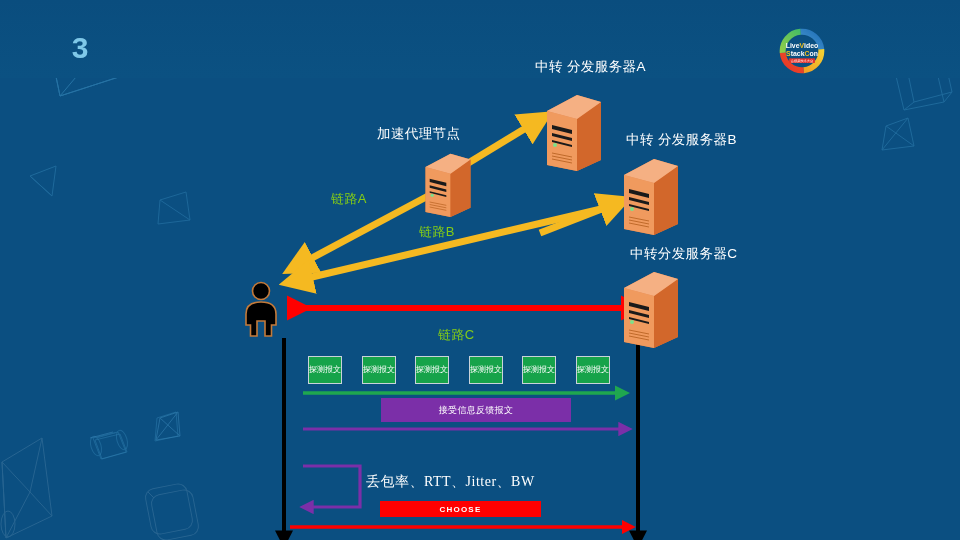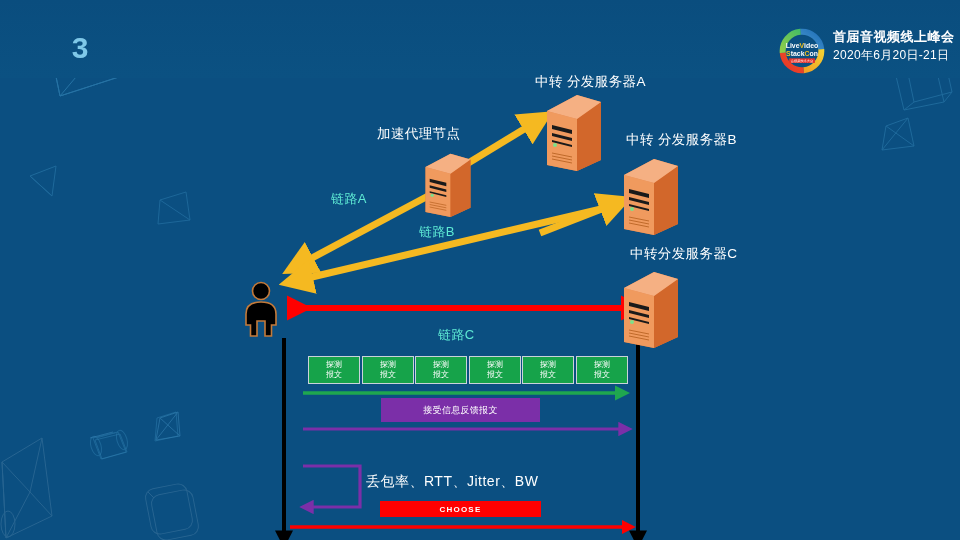--- a/index.html
+++ b/index.html
@@ -40,56 +40,56 @@
     color:#ffffff;font-size:12px;line-height:16px;margin-top:2px;
     white-space:nowrap;letter-spacing:0.3px;
   }
 
   
   .node-label{
     position:absolute;color:#ffffff;font-size:13.5px;white-space:nowrap;
     letter-spacing:0.4px;
   }
   .link-label{
-    position:absolute;color:#5eead4;font-size:13px;white-space:nowrap;
+    position:absolute;color:#84cc16;font-size:13px;white-space:nowrap;
     letter-spacing:0.4px;
   }
 
   
   .server{position:absolute;}
 
   
   .person{position:absolute;}
 
   
   .probe-box{
     position:absolute;
     background:#16a34a;border:1.5px solid #c9d3da;
-    width:52px;height:28px;
-    display:flex;flex-direction:column;align-items:center;justify-content:center;
+    width:34px;height:28px;
+    display:flex;flex-direction:row;align-items:center;justify-content:flex-end;
     color:#ffffff;font-size:8px;line-height:10px;
     box-sizing:border-box;
   }
   .probe-box span{display:block;white-space:nowrap;}
 
   .feedback-box{
-    position:absolute;left:381px;top:398px;width:159px;height:24px;
+    position:absolute;left:381px;top:398px;width:190px;height:24px;
     background:#7b2fa8;
     display:flex;align-items:center;justify-content:center;
     color:#ffffff;font-size:9px;letter-spacing:0.3px;white-space:nowrap;
   }
   .choose-box{
     position:absolute;left:380px;top:501px;width:161px;height:16px;
     background:#ff0000;
     display:flex;align-items:center;justify-content:center;
     color:#ffffff;font-size:8px;font-weight:bold;letter-spacing:1.2px;
   }
   .metrics-text{
     position:absolute;left:366px;top:473px;
-    color:#ffffff;font-size:14px;white-space:nowrap;letter-spacing:0.5px;
+    color:#ffffff;font-size:14px;white-space:nowrap;letter-spacing:0.5px;font-family:Liberation Serif, serif;
   }
 </style>
 </head>
 <body>
 
 <div id="stage">
 
   <svg class="bg-deco" viewBox="0 0 960 540" xmlns="http://www.w3.org/2000/svg">
     <g stroke="#2f7fb0" stroke-width="1" fill="none" opacity="0.75">
 
@@ -182,24 +182,20 @@
       <circle cx="50" cy="50" r="42" fill="none" stroke="url(#g1)" stroke-width="13" stroke-dasharray="66 198" transform="rotate(-95 50 50)"></circle>
       <circle cx="50" cy="50" r="42" fill="none" stroke="url(#g2)" stroke-width="13" stroke-dasharray="66 198" transform="rotate(-5 50 50)"></circle>
       <circle cx="50" cy="50" r="42" fill="none" stroke="url(#g4)" stroke-width="13" stroke-dasharray="66 198" transform="rotate(85 50 50)"></circle>
       <circle cx="50" cy="50" r="42" fill="none" stroke="url(#g3)" stroke-width="13" stroke-dasharray="66 198" transform="rotate(175 50 50)"></circle>
       <circle cx="50" cy="50" r="33" fill="#0b4f81"></circle>
       <text x="50" y="44" text-anchor="middle" font-family="'Liberation Sans',sans-serif" font-size="15" font-weight="bold" fill="#ffffff">Live<tspan fill="#f2c01e">V</tspan>ideo</text>
       <text x="50" y="60" text-anchor="middle" font-family="'Liberation Sans',sans-serif" font-size="15" font-weight="bold" fill="#ffffff"><tspan fill="#f2c01e">S</tspan>tack<tspan fill="#f2c01e">C</tspan>on</text>
       <rect x="22" y="66" width="56" height="10" fill="#e8342a"></rect>
       <text x="50" y="74" text-anchor="middle" font-family="'Liberation Sans',sans-serif" font-size="7" fill="#ffffff">音视频技术大会</text>
     </svg>
-    <div class="logo-text">
-      <div class="logo-line1">首届音视频线上峰会</div>
-      <div class="logo-line2">2020年6月20日-21日</div>
-    </div>
   </div>
 
   <svg class="bg-deco" viewBox="0 0 960 540" xmlns="http://www.w3.org/2000/svg">
     <defs>
       <marker id="ah-y" markerWidth="5" markerHeight="5" refX="2.6" refY="2.5" orient="auto" markerUnits="strokeWidth">
         <path d="M0,0 L5,2.5 L0,5 z" fill="#f5b921"></path>
       </marker>
       <marker id="ah-r" markerWidth="4.2" markerHeight="4.2" refX="2.2" refY="2.1" orient="auto" markerUnits="strokeWidth">
         <path d="M0,0 L4.2,2.1 L0,4.2 z" fill="#ff0000"></path>
       </marker>
@@ -229,21 +225,21 @@
 
     <line x1="303" y1="393" x2="623" y2="393" stroke="#1fa74f" stroke-width="3.4" marker-end="url(#ah-g)"></line>
 
     <line x1="303" y1="429" x2="626" y2="429" stroke="#7b2fa8" stroke-width="3.2" marker-end="url(#ah-p)"></line>
 
     <path d="M303 466 L360 466 L360 507 L306 507" fill="none" stroke="#7b2fa8" stroke-width="3.2" marker-end="url(#ah-p)"></path>
 
     <line x1="290" y1="527" x2="629" y2="527" stroke="#ff0000" stroke-width="3.4" marker-end="url(#ah-r)"></line>
   </svg>
 
-  <div class="node-label" style="left:535px;top:73px;">中转 分发服务器A</div>
+  <div class="node-label" style="left:535px;top:58px;">中转 分发服务器A</div>
   <div class="node-label" style="left:626px;top:131px;">中转 分发服务器B</div>
   <div class="node-label" style="left:630px;top:245px;text-align:center;">中转分发服务器C</div>
   <div class="node-label" style="left:377px;top:125px;">加速代理节点</div>
 
   <div class="link-label" style="left:331px;top:190px;">链路A</div>
   <div class="link-label" style="left:419px;top:223px;">链路B</div>
   <div class="link-label" style="left:438px;top:286px;margin-top:40px;">链路C</div>
 
   <svg class="server" style="left:543px;top:93px;" width="62" height="84" viewBox="0 0 62 84">
     <polygon points="4,18 34,2 58,9 58,67 34,78 4,72" fill="#e07a3a"></polygon>

